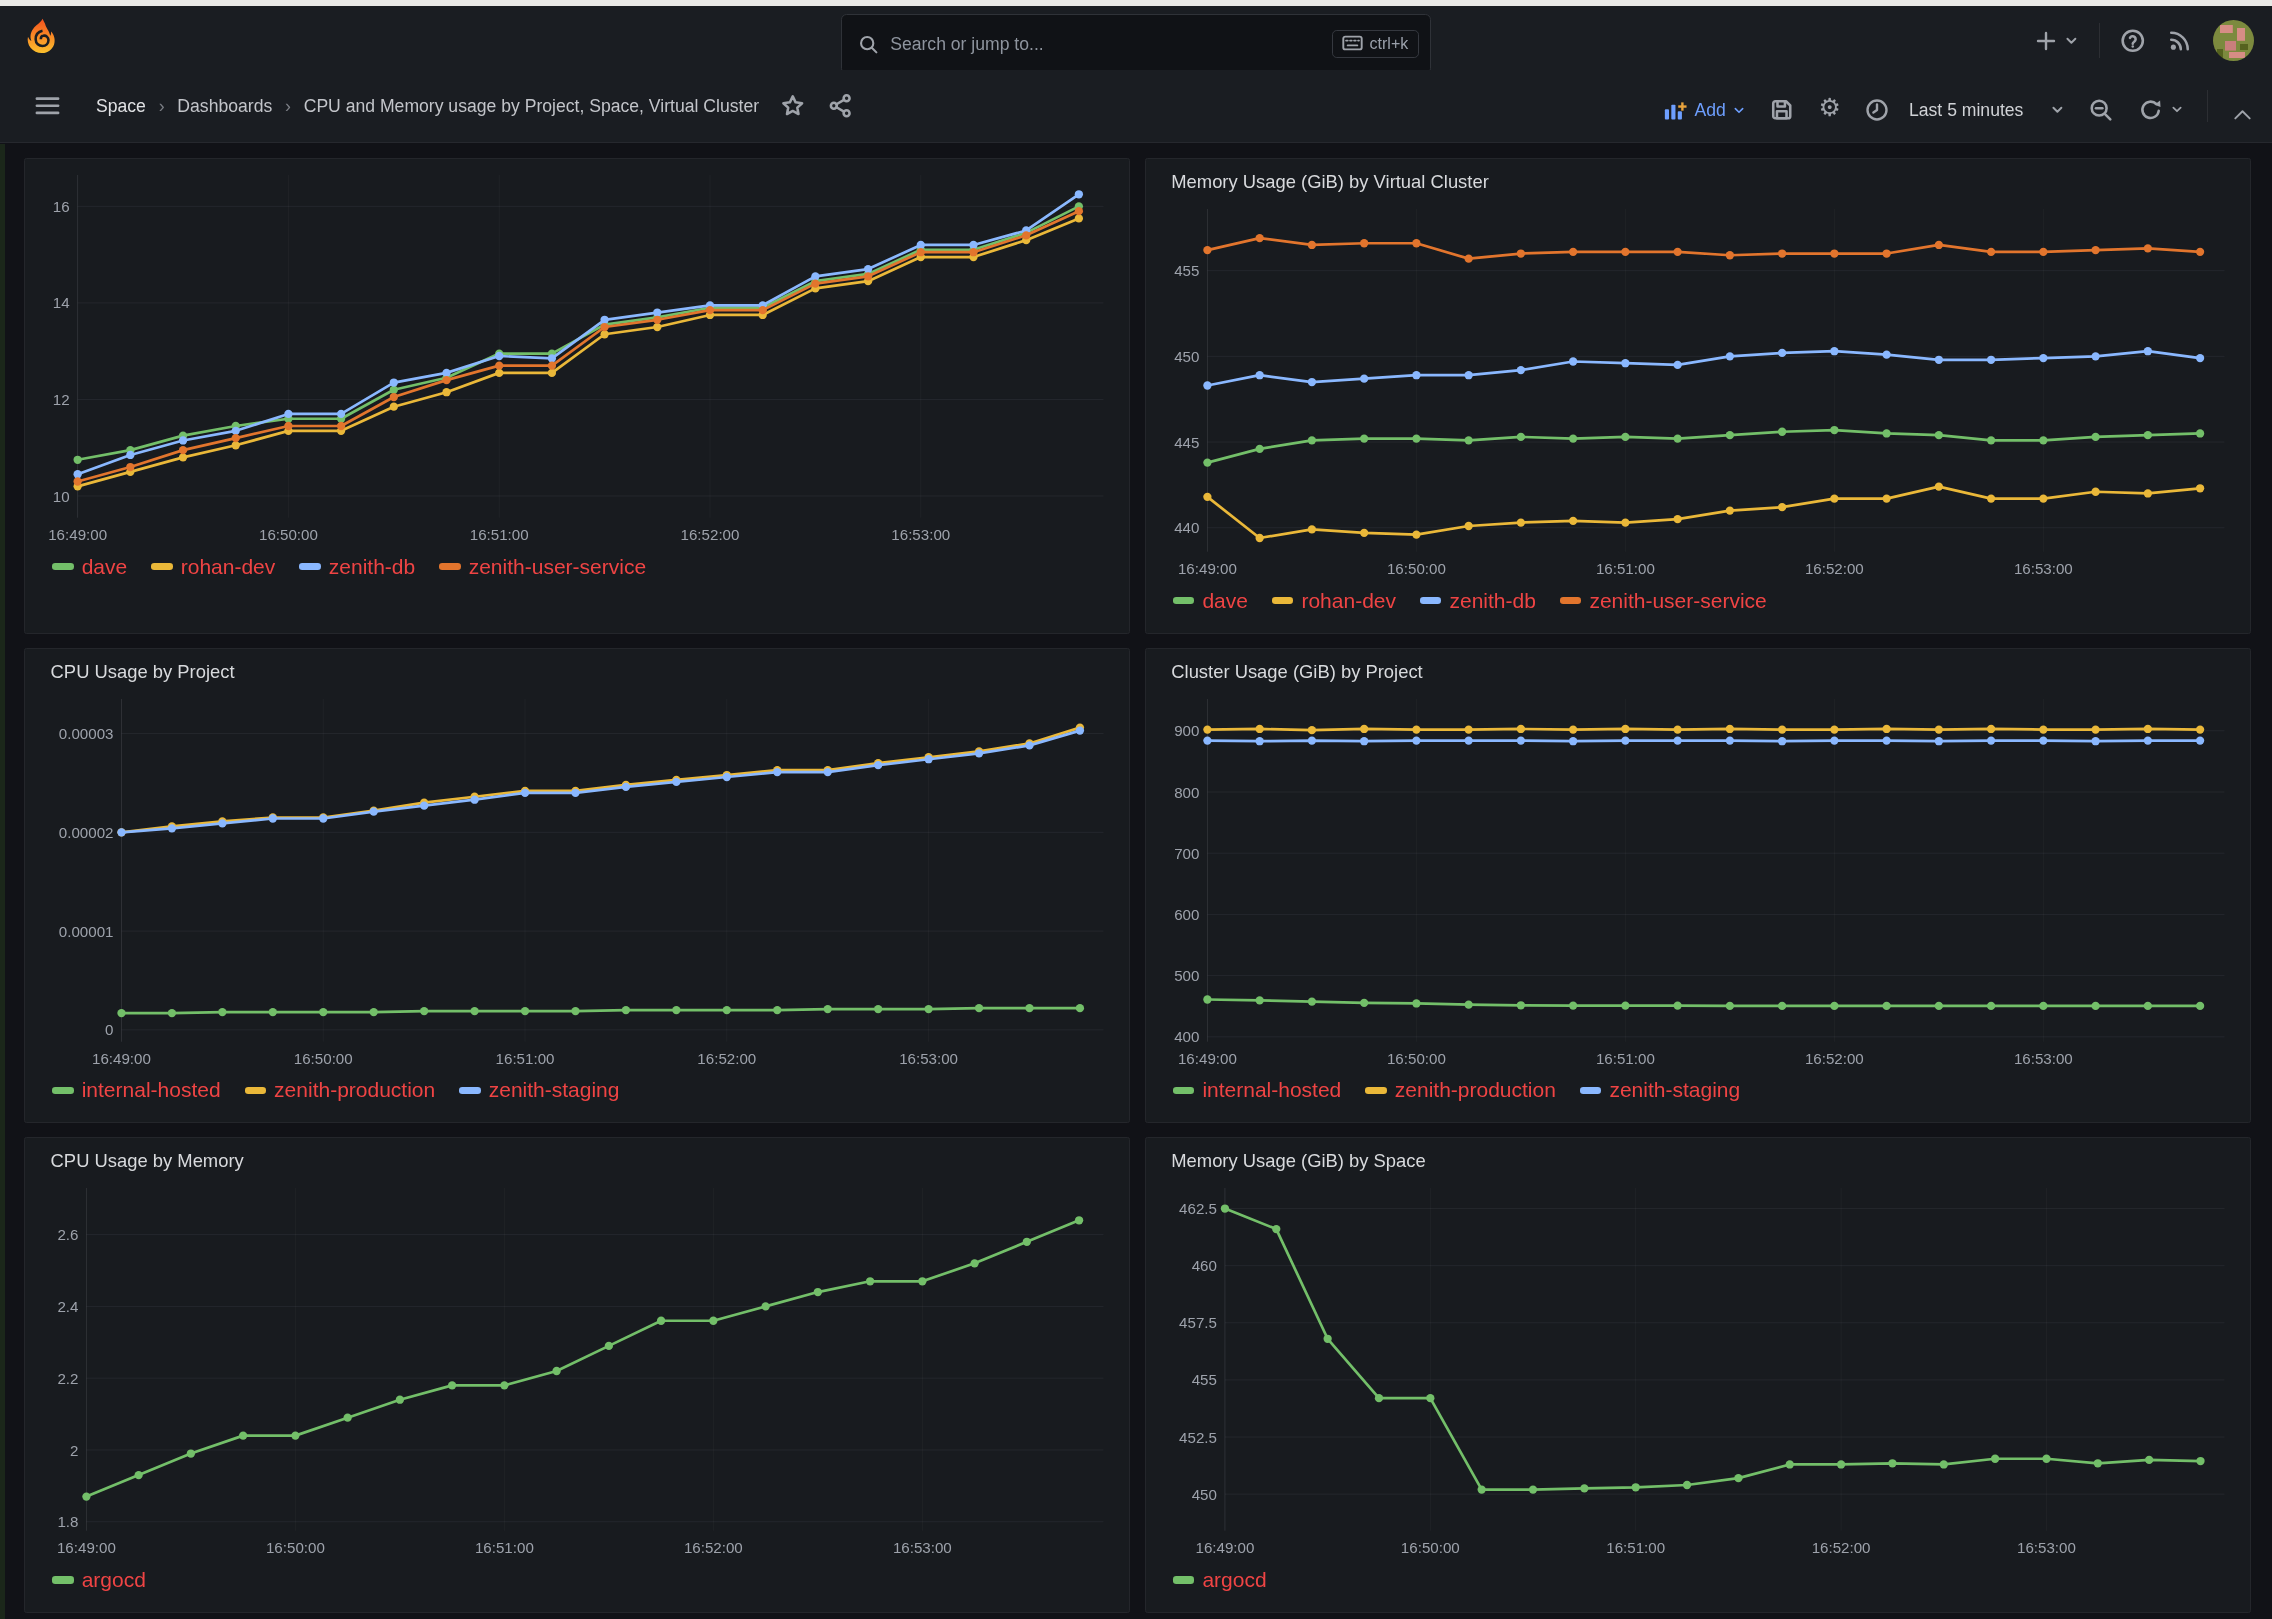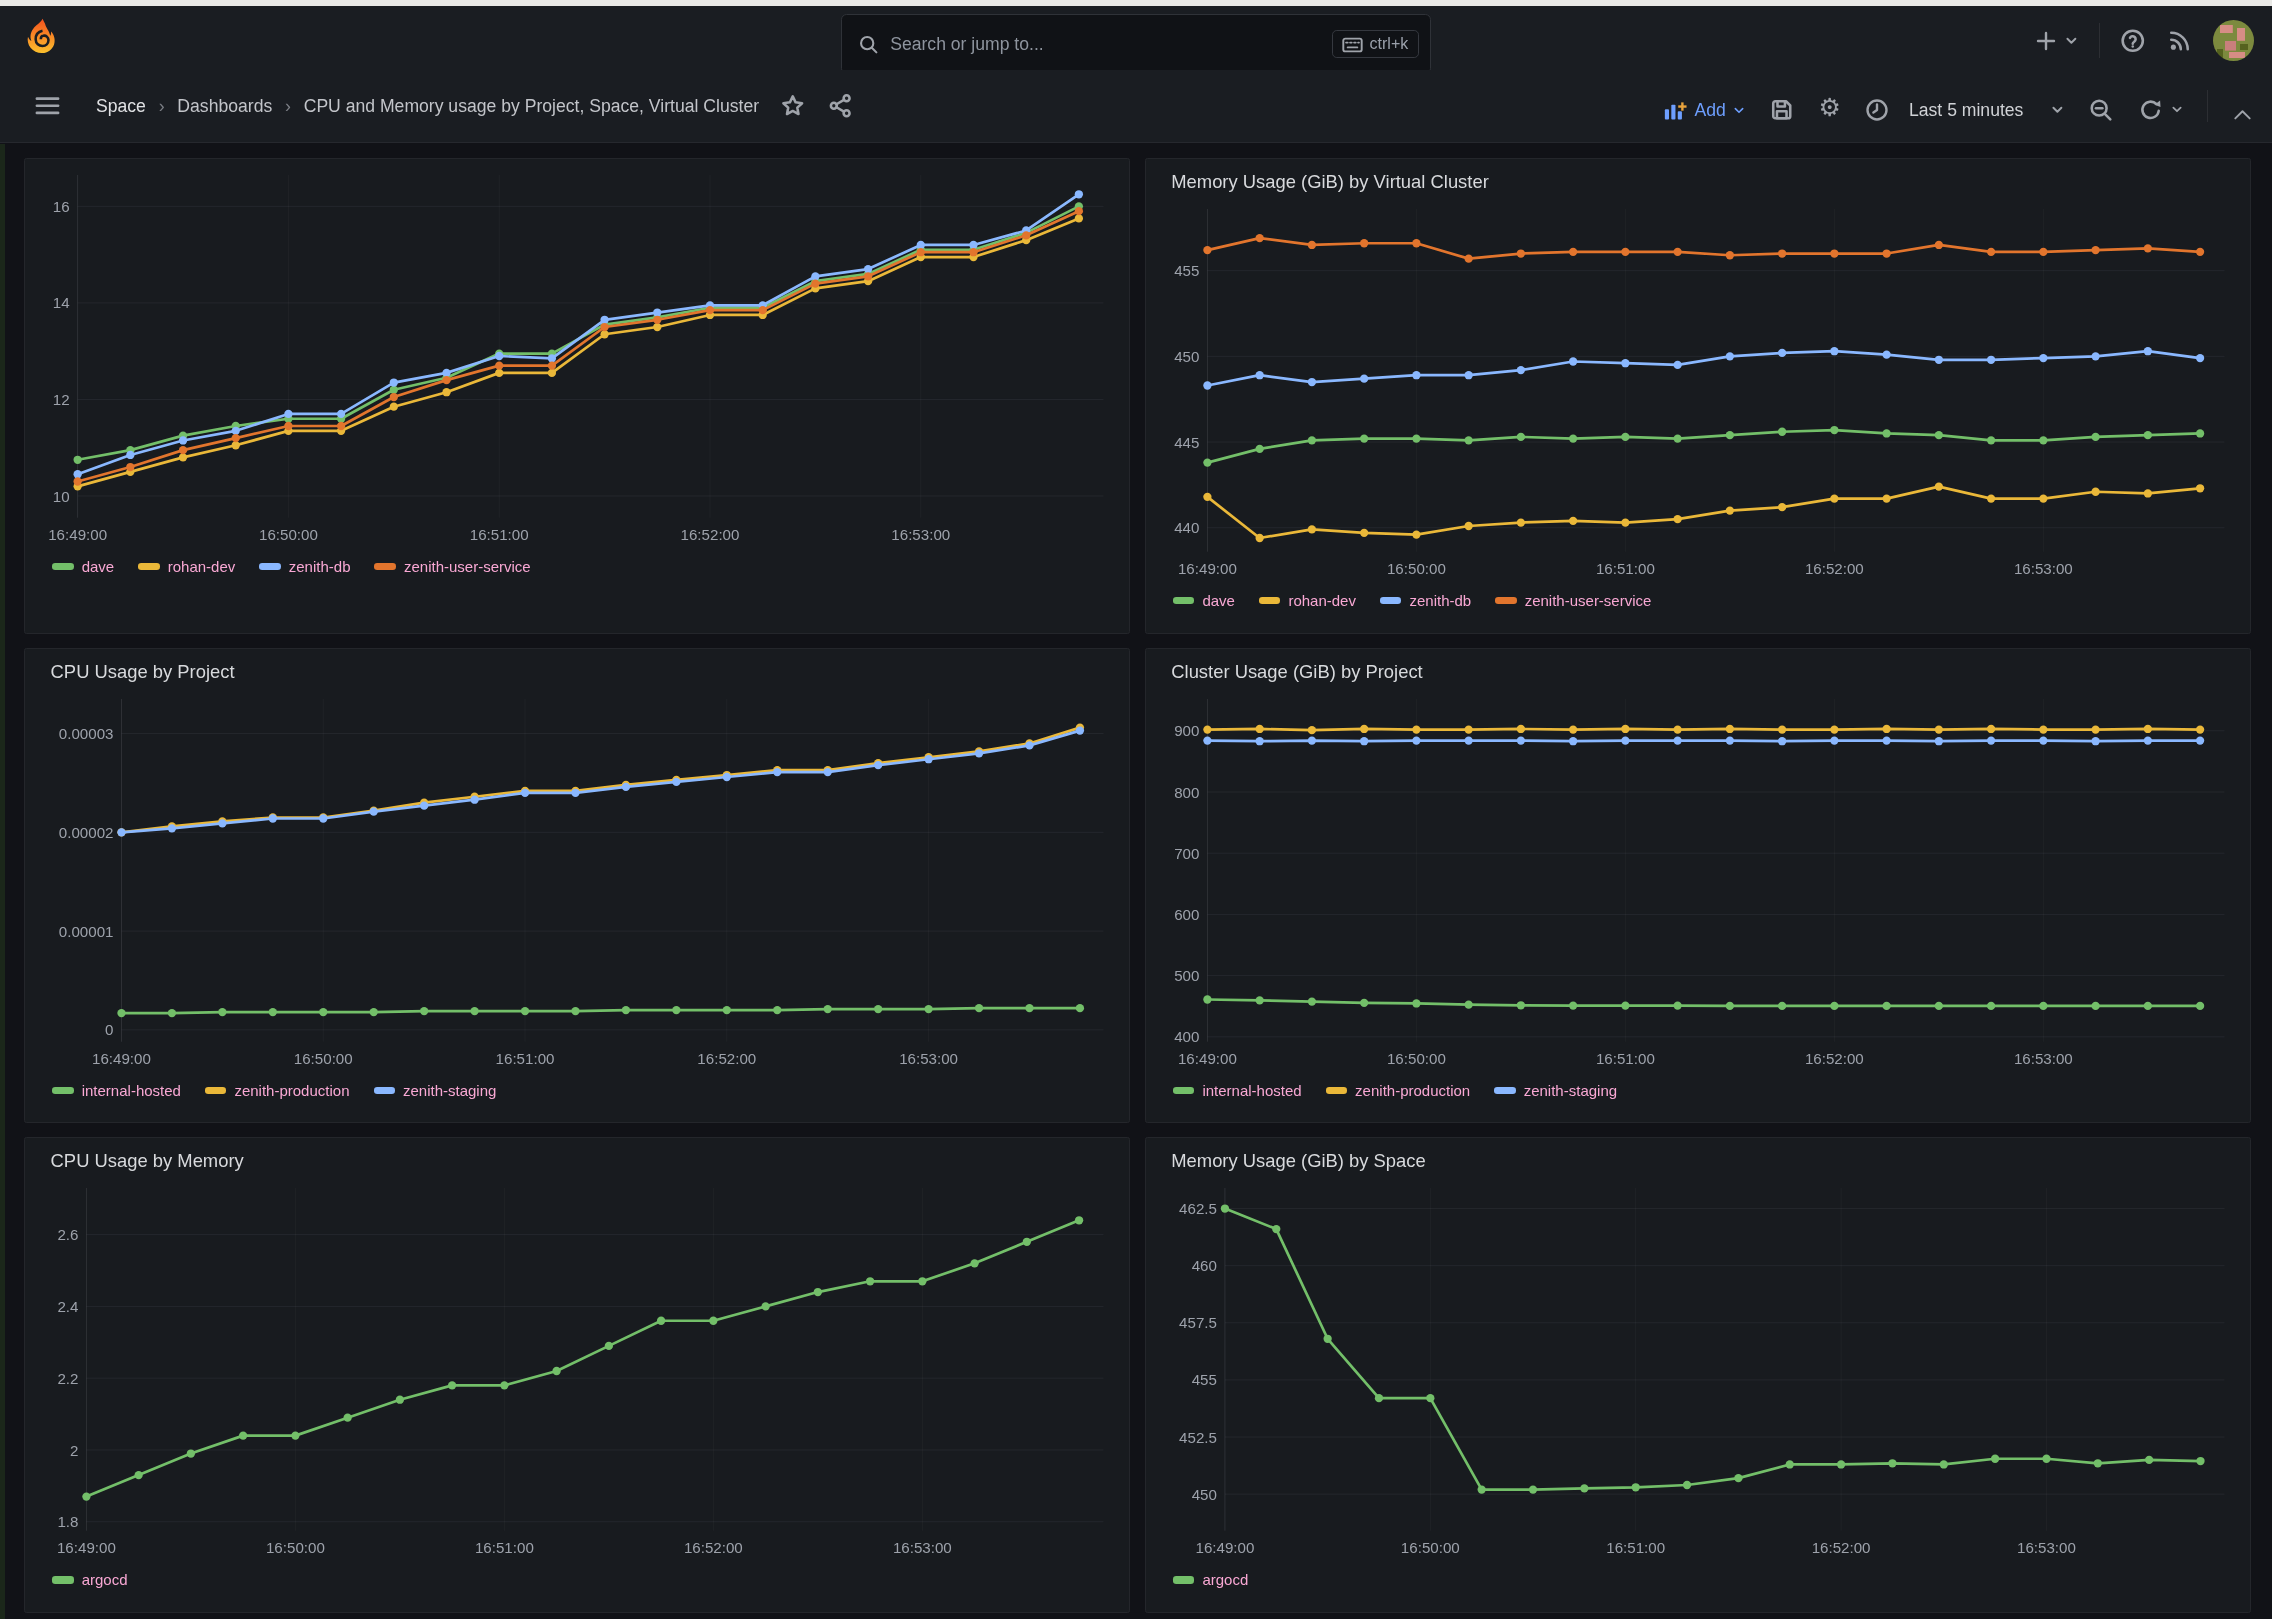--- a/index.html
+++ b/index.html
@@ -10,21 +10,21 @@
 
   
   .topbar { position:absolute; left:0; top:5.6px; width:100%; height:65px; background:#1a1d22;
     border-bottom:0.8px solid #0c0d10; display:flex; align-items:center; }
   .logo { position:absolute; left:22.3px; top:11.2px; width:41px; height:41px; }
   .searchbox { position:absolute; left:841px; top:8.8px; width:590px; height:60px; background:#101216;
     border:0.8px solid #2f3238; border-radius:5.6px; display:flex; align-items:center; padding:0 11.2px 0 16px; }
   .searchbox input { flex:1; background:transparent; border:none; outline:none; color:#aeb3bb;
     font-size:17.6px; font-family:inherit; }
   .searchbox input::placeholder { color:#8e949e; }
-  .kbd-chip { display:flex; align-items:flex-end; gap:6.4px; border:0.8px solid #35383f; border-radius:4.8px;
+  .kbd-chip { display:flex; align-items:flex-start; gap:6.4px; border:0.8px solid #35383f; border-radius:4.8px;
     padding:4px 9.6px; color:#9aa0ab; font-size:16px; }
   .top-right { position:absolute; right:17.6px; top:5.6px; height:59px; display:flex; align-items:center; gap:21px; }
   .vdiv { width:0.8px; height:35px; background:#2c2e33; }
   .icon-btn { display:flex; align-items:center; justify-content:center; cursor:pointer; }
   .avatar { width:41px; height:41px; border-radius:50%; background:#7c8a3e;
     background-image:
       linear-gradient(#d68d85,#d68d85),linear-gradient(#d68d85,#d68d85),
       linear-gradient(#c97f7c,#c97f7c),linear-gradient(#55621f,#55621f),
       linear-gradient(#d68d85,#d68d85),linear-gradient(#55621f,#55621f);
     background-repeat:no-repeat;
@@ -49,21 +49,21 @@
     grid-template-rows:repeat(3,1fr); gap:14.4px; }
   .panel { background:#181b1f; border:0.8px solid #24262b; border-radius:2.4px;
     padding:8px 14.4px 4.8px 14.4px; overflow:hidden; }
   .panel-title { height:34px; line-height:30px; font-size:18.4px; font-weight:500; color:#d8dadd;
     padding-left:11.2px; cursor:pointer; }
   .chart { width:100%; height:381px; position:relative; }
   .chart svg text { font-family:"Liberation Sans","DejaVu Sans",sans-serif; }
   .legend { height:37px; display:flex; align-items:center; padding-left:12.8px; flex-wrap:nowrap; overflow:hidden; }
   .legend-item { display:inline-flex; align-items:center; margin-right:24px; cursor:pointer; }
   .swatch { width:21.5px; height:7.2px; border-radius:3.2px; margin-right:8px; flex:none; }
-  .legend-label { font-size:15px; color:#f9a8d4; white-space:nowrap; }
+  .legend-label { font-size:21px; color:#ef4444; white-space:nowrap; }
 
   .stroke-ic { stroke:#9fa3aa; fill:none; stroke-width:2.4; stroke-linecap:round; stroke-linejoin:round; }
   .fill-ic { fill:#9fa3aa; }
 </style>
 </head>
 <body>
 
 <div class="top-strip"></div>
 <div class="left-strip"></div>
 

